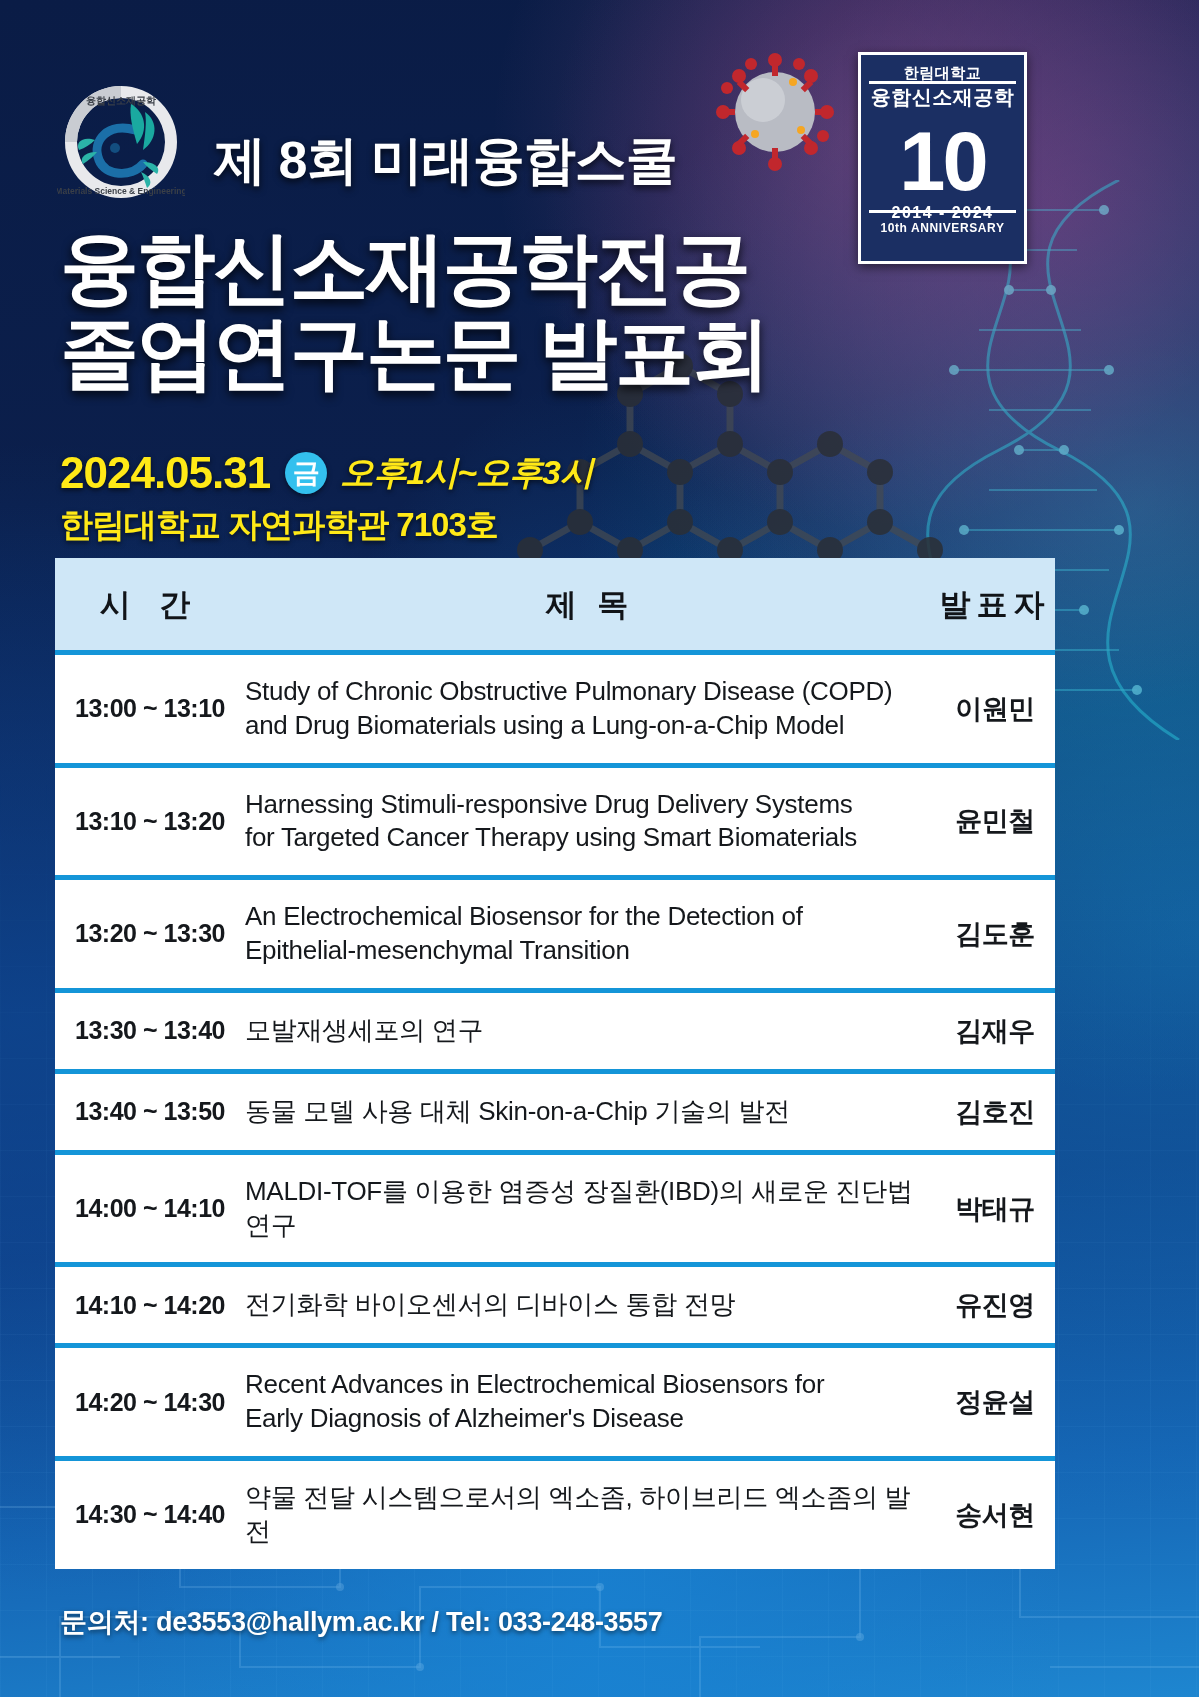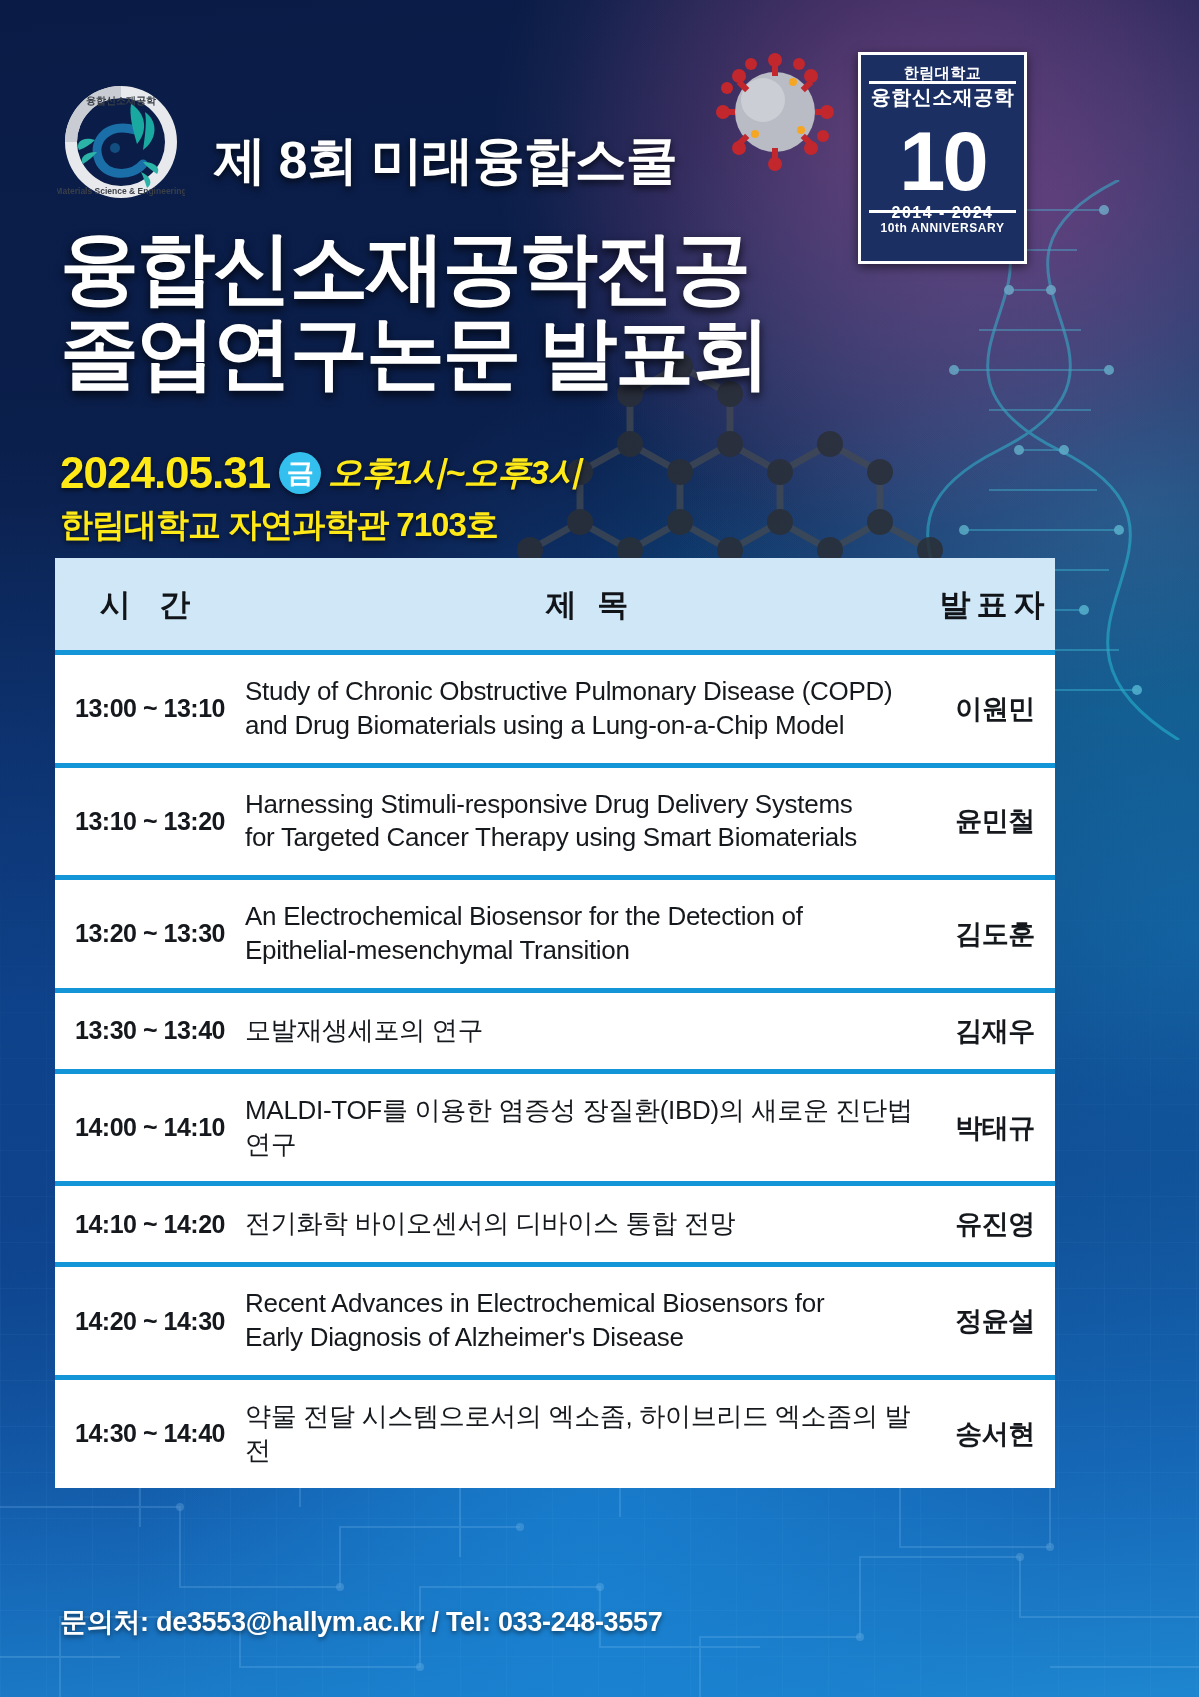--- a/index.html
+++ b/index.html
@@ -55,21 +55,21 @@
     text-shadow:0 3px 7px rgba(0,0,0,.75);white-space:nowrap;
   }
   .title{
     position:absolute;left:60px;top:226px;width:820px;
     font-size:79px;font-weight:800;line-height:1.07;color:#ffffff;
     letter-spacing:-2.5px;text-shadow:0 4px 10px rgba(0,0,0,.8);
   }
   .title .ln{display:block;white-space:nowrap;}
 
   .datebar{
-    position:absolute;left:60px;top:448px;display:flex;align-items:center;gap:0;
+    position:absolute;left:60px;top:448px;display:flex;align-items:center;gap:6px;
     white-space:nowrap;
   }
   .date-main{
     font-size:44px;font-weight:800;color:#ffe917;letter-spacing:-1px;
     text-shadow:0 2px 5px rgba(0,0,0,.65);
   }
   .day-badge{
     display:inline-flex;align-items:center;justify-content:center;
     width:42px;height:42px;border-radius:50%;background:#33c0ee;
     color:#ffffff;font-size:27px;font-weight:800;margin:0 7px 0 9px;
@@ -410,20 +410,27 @@
             <td class="td-spk">김도훈</td>
           </tr>
           <tr>
             <td class="td-time">13:30 ~ 13:40</td>
             <td class="td-title">
               <div>모발재생세포의 연구</div>
             </td>
             <td class="td-spk">김재우</td>
           </tr>
           <tr>
+            <td class="td-time">13:40 ~ 13:50</td>
+            <td class="td-title">
+              <div>동물 모델 사용 대체 Skin-on-a-Chip 기술의 발전</div>
+            </td>
+            <td class="td-spk">김호진</td>
+          </tr>
+          <tr>
             <td class="td-time">14:00 ~ 14:10</td>
             <td class="td-title">
               <div>MALDI-TOF를 이용한 염증성 장질환(IBD)의 새로운 진단법 연구</div>
             </td>
             <td class="td-spk">박태규</td>
           </tr>
           <tr>
             <td class="td-time">14:10 ~ 14:20</td>
             <td class="td-title">
               <div>전기화학 바이오센서의 디바이스 통합 전망</div>

